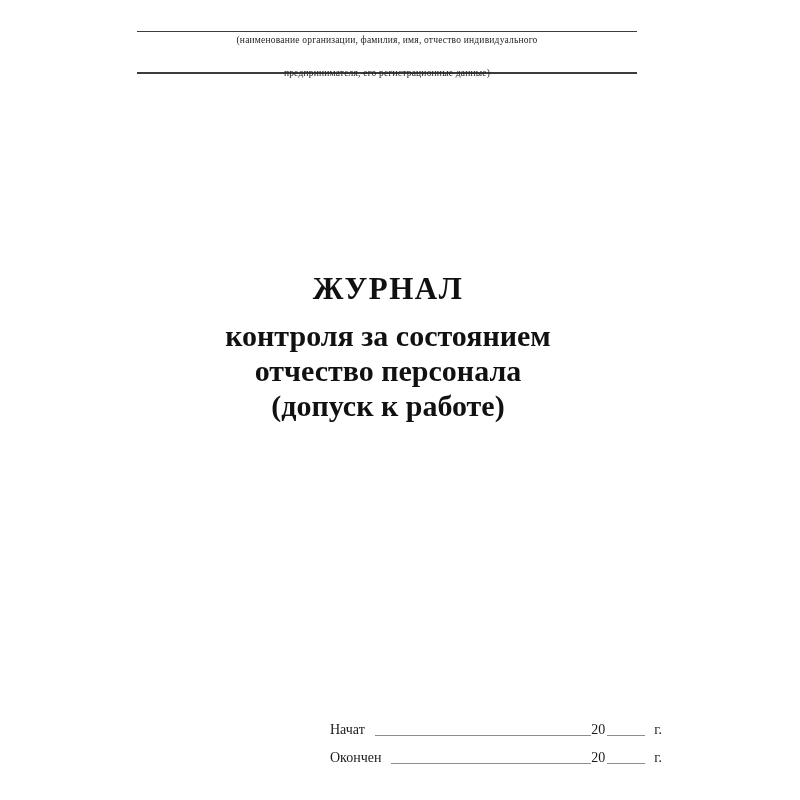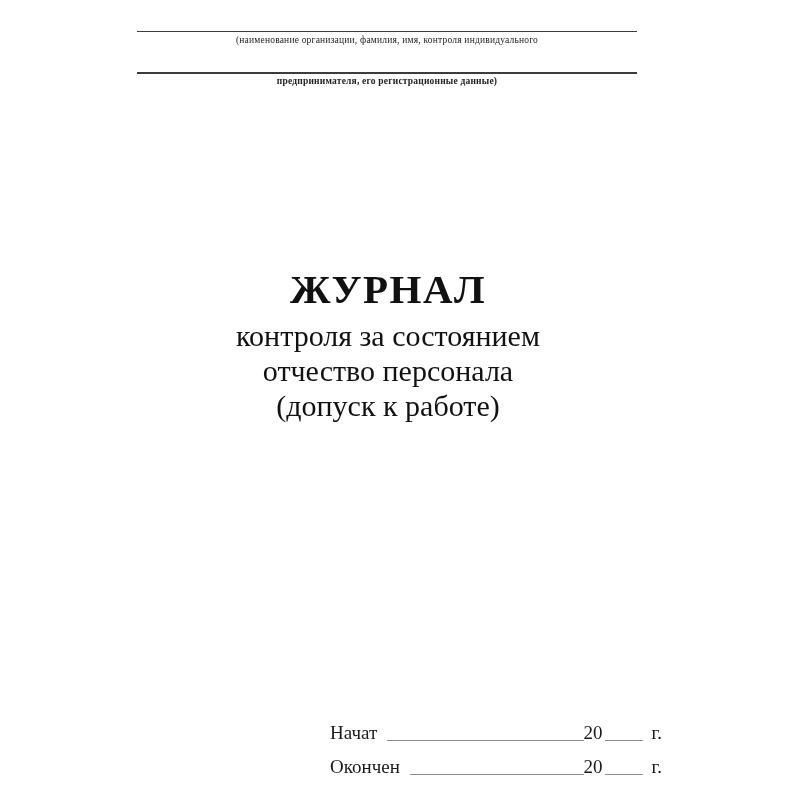--- a/index.html
+++ b/index.html
@@ -30,53 +30,53 @@
   .header-caption {
     position: absolute;
     left: 137px;
     width: 500px;
     text-align: center;
     font-size: 9.5px;
     letter-spacing: 0.2px;
     color: #222222;
   }
   .caption-1 { top: 35px; }
-  .caption-2 { top: 76px; font-weight: bold; }
+  .caption-2 { top: 68px; }
 
   
   .title-block {
     position: absolute;
     top: 266px;
     left: 0;
     width: 776px; 
     text-align: center;
   }
   .title-main {
     margin: 0;
-    font-size: 41px;
+    font-size: 31px;
     font-weight: bold;
     letter-spacing: 1.5px;
     line-height: 46px;
     color: #111111;
   }
   .title-sub {
     margin-top: 6px;
     font-size: 30px;
-    font-weight: normal;
+    font-weight: bold;
     line-height: 35px;
     color: #111111;
   }
 
   
   .footer-block {
     position: absolute;
     left: 330px;
     top: 722px;
     width: 332px;
-    font-size: 19px;
+    font-size: 14px;
     color: #1a1a1a;
   }
   .fill-row {
     display: flex;
     align-items: baseline;
     margin-bottom: 12px;
     white-space: nowrap;
   }
   .fill-label { flex: none; }
   .blank {
@@ -89,21 +89,21 @@
   .blank-short { flex: none; width: 38px; margin-left: 2px; }
   .year-prefix { flex: none; }
   .year-suffix { flex: none; margin-left: 9px; }
 </style>
 </head>
 <body>
 
 <div class="page">
 
   <div class="header-rule rule-1"></div>
-  <div class="header-caption caption-1">(наименование организации, фамилия, имя, контроля индивидуального</div>
+  <div class="header-caption caption-1">(наименование организации, фамилия, имя, отчество индивидуального</div>
 
   <div class="header-rule rule-2"></div>
   <div class="header-caption caption-2">предпринимателя, его регистрационные данные)</div>
 
   <div class="title-block">
     <h1 class="title-main">ЖУРНАЛ</h1>
     <div class="title-sub">
       <div>контроля за состоянием</div>
       <div>отчество персонала</div>
       <div>(допуск к работе)</div>

